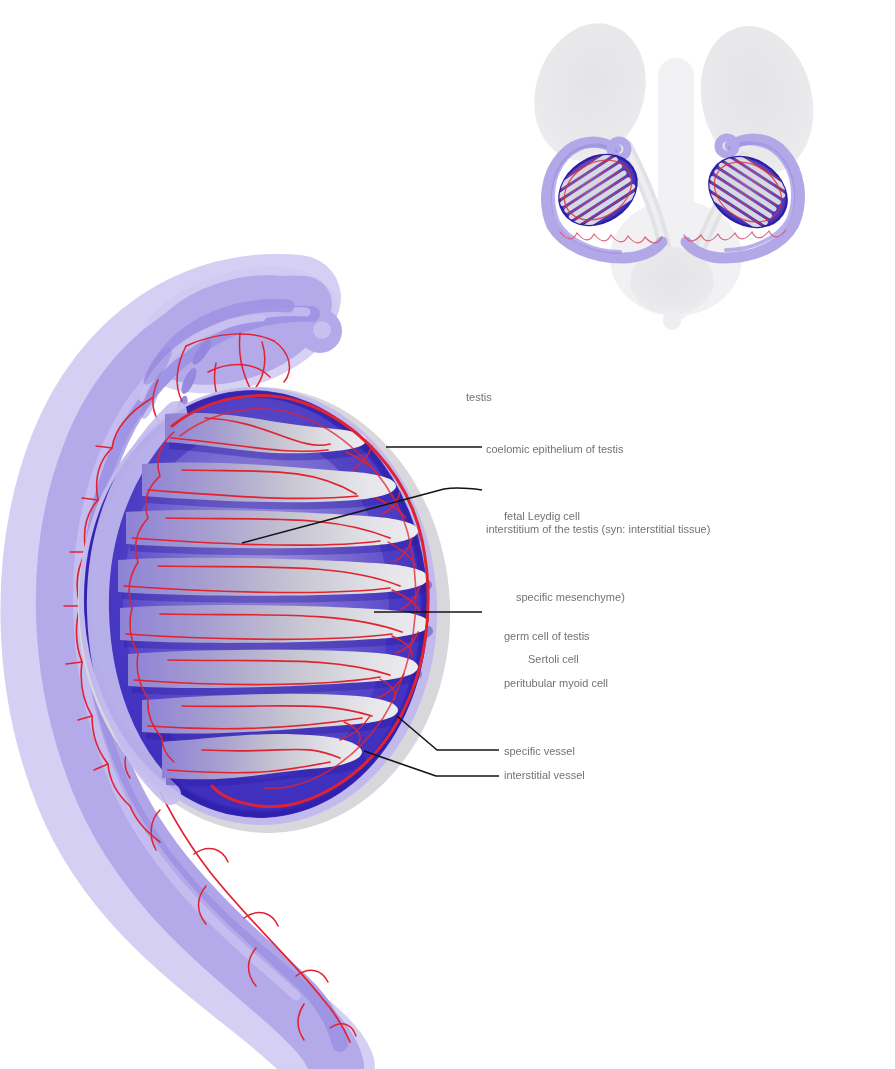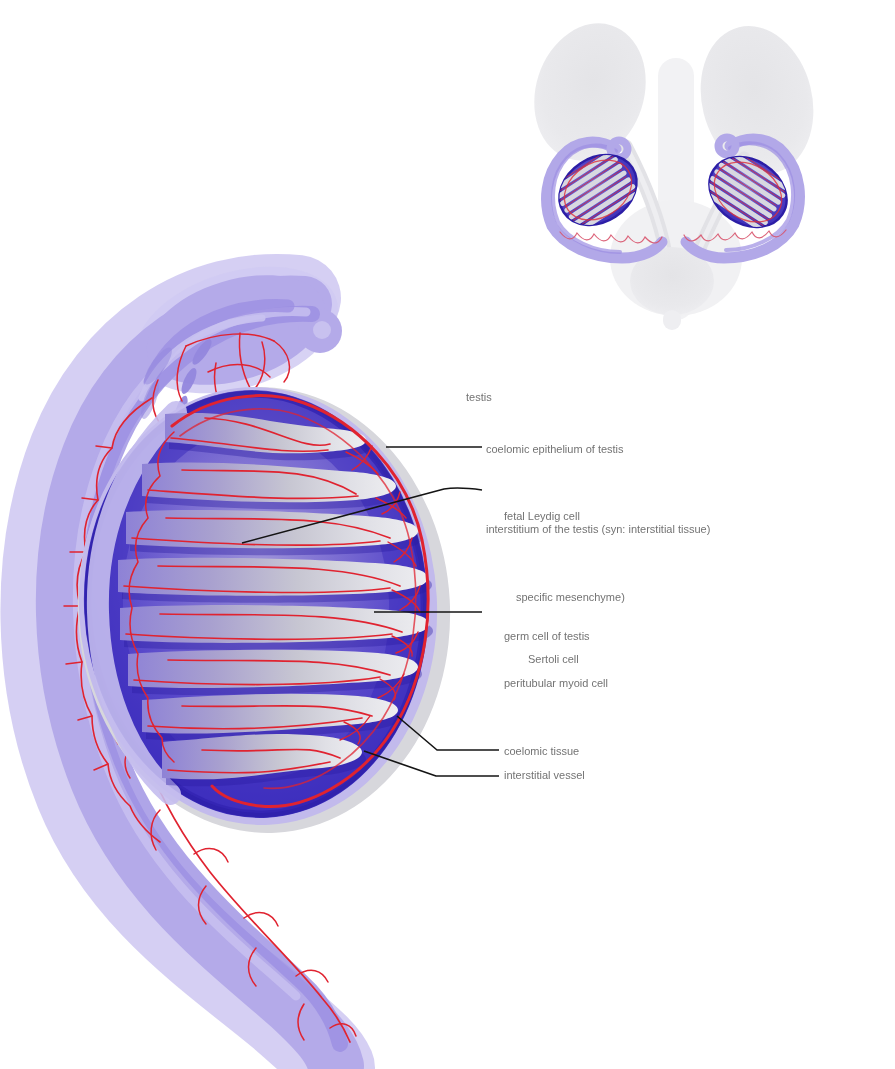--- a/index.html
+++ b/index.html
@@ -235,16 +235,16 @@
 </svg>
 
 <div class="lbl" style="left:466px;top:388px;">testis</div>
 <div class="lbl" style="left:486px;top:440px;">coelomic epithelium of testis</div>
 <div class="lbl" style="left:486px;top:484px;margin-top:36px;">interstitium of the testis (syn: interstitial tissue)</div>
 <div class="lbl" style="left:504px;top:507px;">fetal Leydig cell</div>
 <div class="lbl" style="left:516px;top:555px;margin-top:33px;">specific mesenchyme)</div>
 <div class="lbl" style="left:504px;top:627px;">germ cell of testis</div>
 <div class="lbl" style="left:528px;top:650px;">Sertoli cell</div>
 <div class="lbl" style="left:504px;top:674px;">peritubular myoid cell</div>
-<div class="lbl" style="left:504px;top:742px;">coelomic tissue</div>
+<div class="lbl" style="left:504px;top:742px;">specific vessel</div>
 <div class="lbl" style="left:504px;top:766px;">interstitial vessel</div>
 
 </div>
 
 </body></html>

